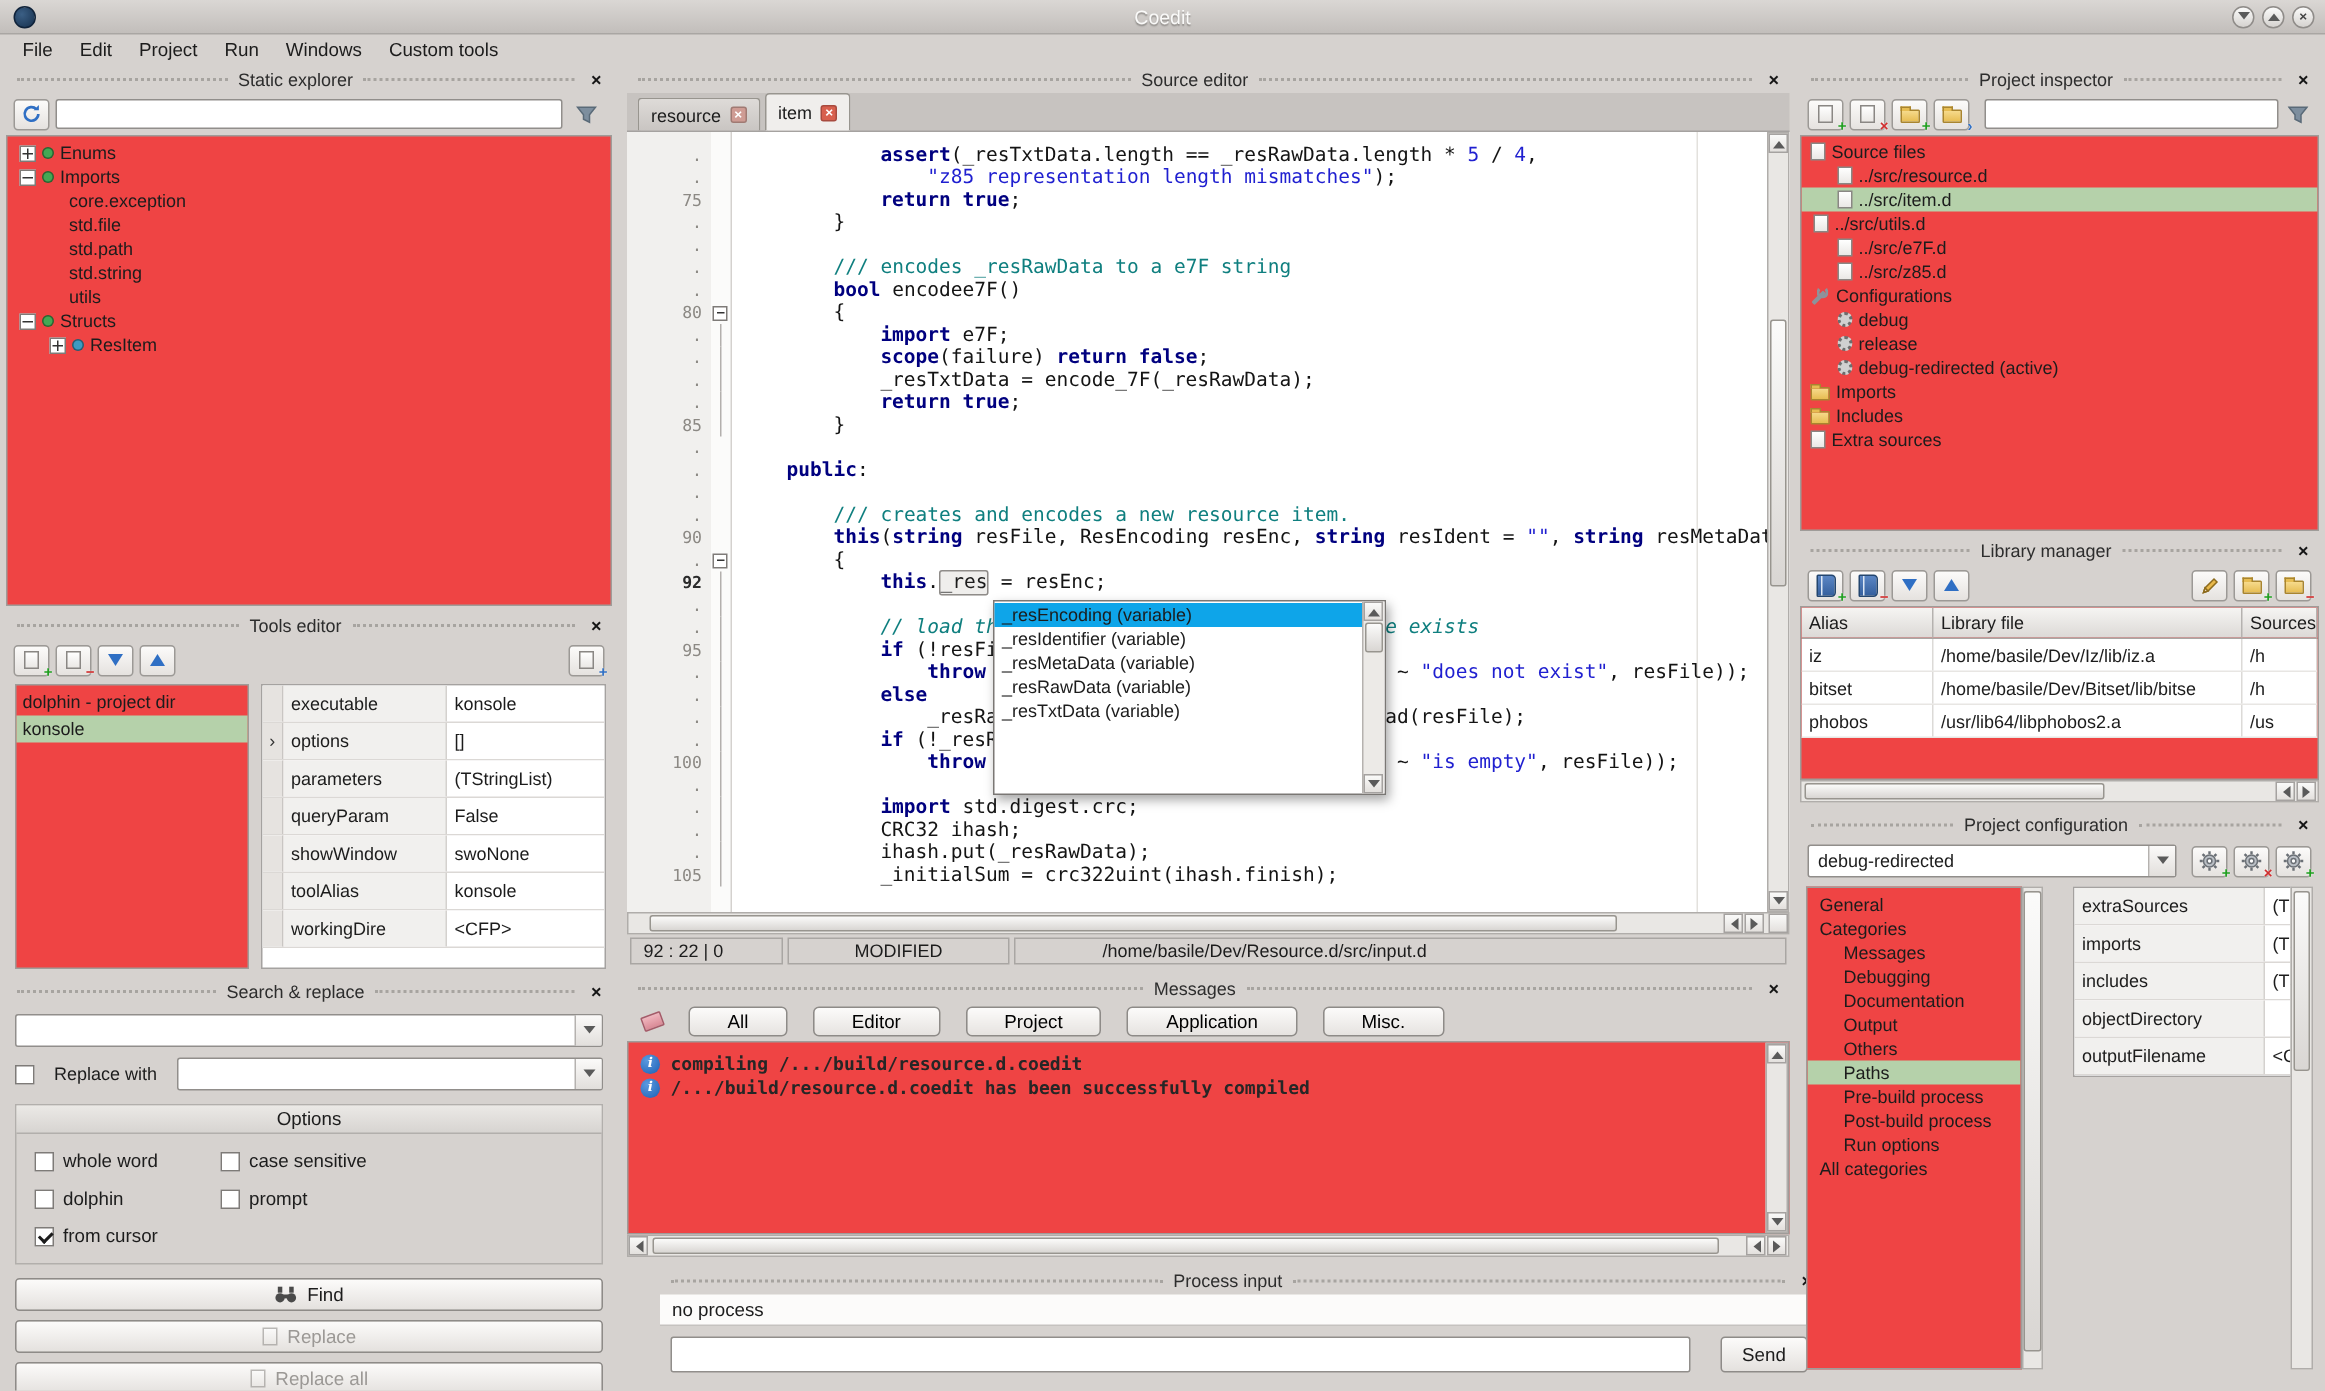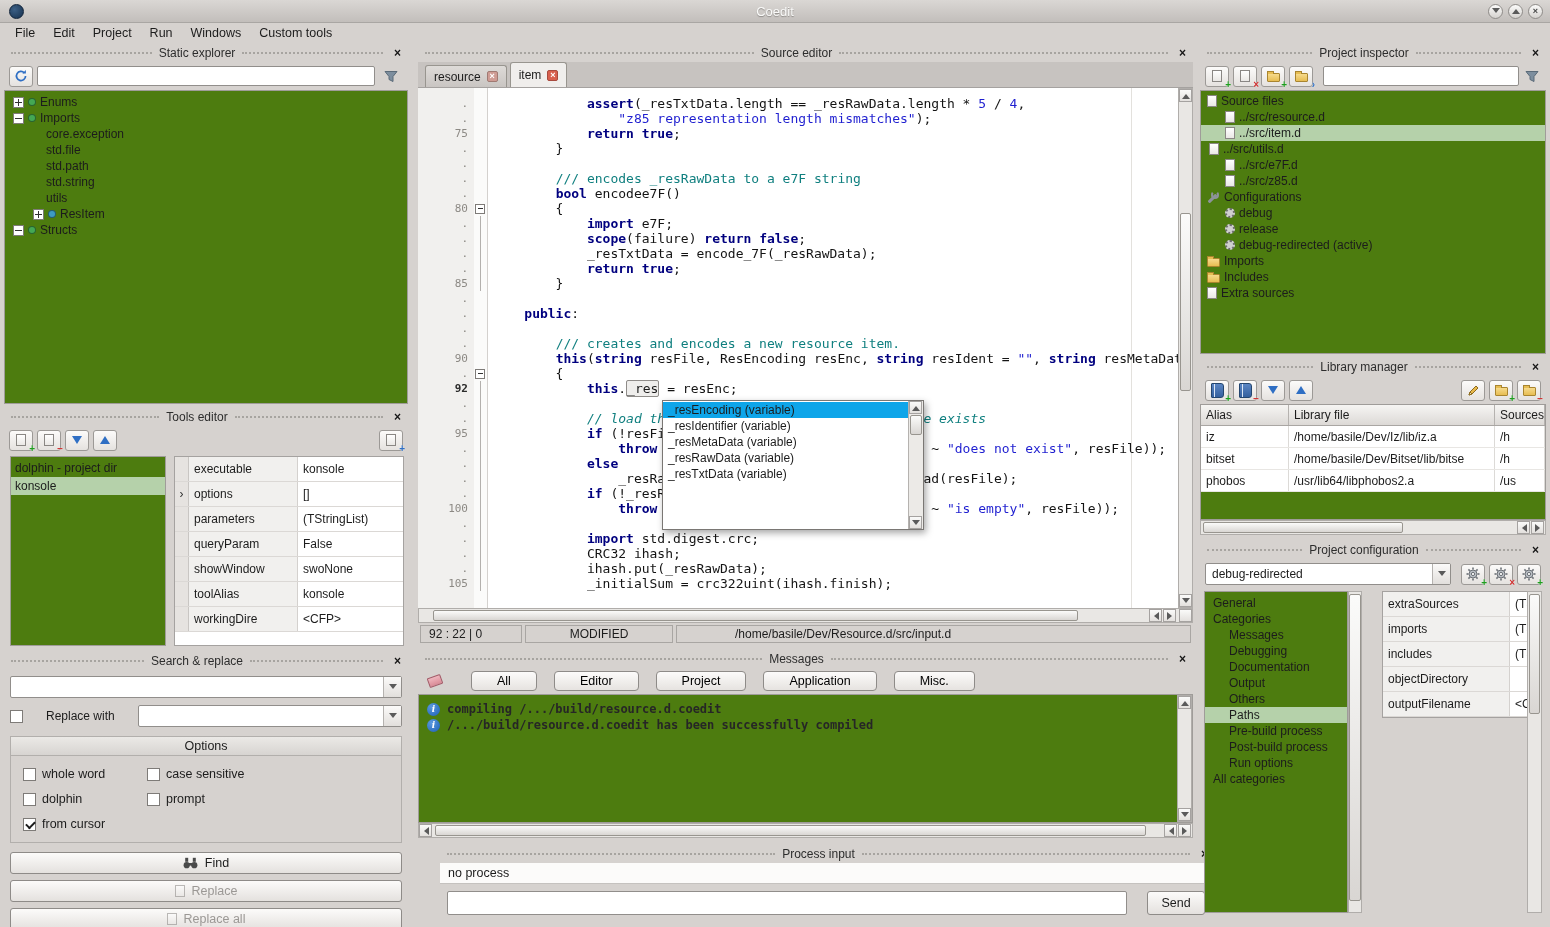--- a/index.html
+++ b/index.html
@@ -18,21 +18,21 @@
 .hline{flex:1;border-top:2px dotted #a7a4a0;height:0;margin:0 7px}
 .htitle{white-space:nowrap}
 .hclose{width:15px;text-align:center;font-weight:bold;font-size:12px;color:#161616;margin-right:3px}
 .toolbar{display:flex;align-items:center;padding:3px 5px;gap:4px}
 .tbtn{width:24px;height:21px;display:flex;align-items:center;justify-content:center;background:linear-gradient(#fcfbfa,#e5e2df);border:1px solid #9c9996;border-radius:3px;position:relative;box-sizing:border-box;flex:none}
 .input{flex:1;height:20px;background:#fff;border:1px solid #918e8b;border-radius:2px;padding:0 4px;font-family:"Liberation Sans",sans-serif;font-size:12px;box-sizing:border-box}
 .combo{display:flex;align-items:stretch;background:#fff;border:1px solid #918e8b;border-radius:2px;height:22px;box-sizing:border-box}
 .combo input{border:none;outline:none;flex:1;padding:0 5px;background:transparent;font-size:12px;font-family:inherit;min-width:0}
 .cval{flex:1;display:flex;align-items:center;padding-left:6px;white-space:nowrap;overflow:hidden}
 .dd{width:17px;border-left:1px solid #b5b2af;background:linear-gradient(#fbfaf9,#e2dfdc);display:flex;align-items:center;justify-content:center;flex:none}
-.white{background:#4d7c0f;border:1px solid #9f9c99;box-sizing:border-box}
+.white{background:#ef4444;border:1px solid #9f9c99;box-sizing:border-box}
 
 .trow{height:16px;display:flex;align-items:center;gap:4px;white-space:nowrap;font-size:12px}
 .trow.sel{background:#b5d1aa}
 .exp{width:9px;height:9px;border:1px solid #7e7b78;background:#fff;position:relative;flex:none;box-sizing:content-box}
 .exp::before{content:"";position:absolute;left:1px;right:1px;top:4px;height:1px;background:#333}
 .exp.plus::after{content:"";position:absolute;top:1px;bottom:1px;left:4px;width:1px;background:#333}
 .lirow{height:18px;display:flex;align-items:center;padding:0 4px;font-size:12px;white-space:nowrap}
 .lirow.sel{background:#b5d1aa}
 
 .ic{flex:none;display:inline-block;position:relative}
@@ -188,29 +188,29 @@
       </div>
       <div class="trow" style="padding-left: 41px;">
         <span class="tlabel">std.path</span>
       </div>
       <div class="trow" style="padding-left: 41px;">
         <span class="tlabel">std.string</span>
       </div>
       <div class="trow" style="padding-left: 41px;">
         <span class="tlabel">utils</span>
       </div>
+      <div class="trow" style="padding-left: 8px;">
+        <span class="exp minus"></span>
+        <span class="ic i-dot" style="background: rgb(68, 168, 84);"></span>
+        <span class="tlabel">Structs</span>
+      </div>
       <div class="trow" style="padding-left: 28px;">
         <span class="exp plus"></span>
         <span class="ic i-dot" style="background: rgb(61, 155, 194);"></span>
         <span class="tlabel">ResItem</span>
-      </div>
-      <div class="trow" style="padding-left: 8px;">
-        <span class="exp minus"></span>
-        <span class="ic i-dot" style="background: rgb(68, 168, 84);"></span>
-        <span class="tlabel">Structs</span>
       </div>
     </div>
 </div>
 
 <div class="panel" id="p-tools" style="left:4px;top:408px;width:404px;height:242px">
   <div class="phdr">
     <span class="hline"></span>
     <span class="htitle">Tools editor</span>
     <span class="hline"></span>
     <span class="hclose">×</span>
@@ -288,21 +288,21 @@
     <span class="hline"></span>
     <span class="hclose">×</span>
   </div>
   <div style="padding:6px 6px 0 6px">
     <div class="combo">
       <input value="" style="">
       <span class="dd">
           <span class="td"></span>
         </span>
     </div>
-    <div style="display:flex;align-items:center;gap:23px;margin-top:7px">
+    <div style="display:flex;align-items:center;gap:13px;margin-top:7px">
       <span class="cbox"></span>
       <span style="white-space:nowrap">Replace with</span>
       <div class="combo" style="flex:1">
         <input value="" style="">
         <span class="dd">
             <span class="td"></span>
           </span>
       </div>
     </div>
     <div class="gb">
@@ -589,21 +589,21 @@
   <div class="phdr">
     <span class="hline"></span>
     <span class="htitle">Messages</span>
     <span class="hline"></span>
     <span class="hclose">×</span>
   </div>
   <div class="toolbar" style="height:26px;box-sizing:border-box">
     <span class="tbtn" style="border-color:transparent;background:transparent">
         <span class="i-eraser"></span>
       </span>
-    <span id="msg-filters" style="display:flex;gap:17px;margin-left:20px">
+    <span id="msg-filters" style="display:flex;gap:17px;margin-left:8px">
         <button class="fbtn">All</button>
         <button class="fbtn">Editor</button>
         <button class="fbtn">Project</button>
         <button class="fbtn">Application</button>
         <button class="fbtn">Misc.</button>
       </span>
   </div>
   <div class="white" style="position:absolute;left:0;right:0;top:44px;bottom:16px;overflow:hidden">
     <div id="msg-lines" style="padding:6px 8px">
         <div class="msgline">

